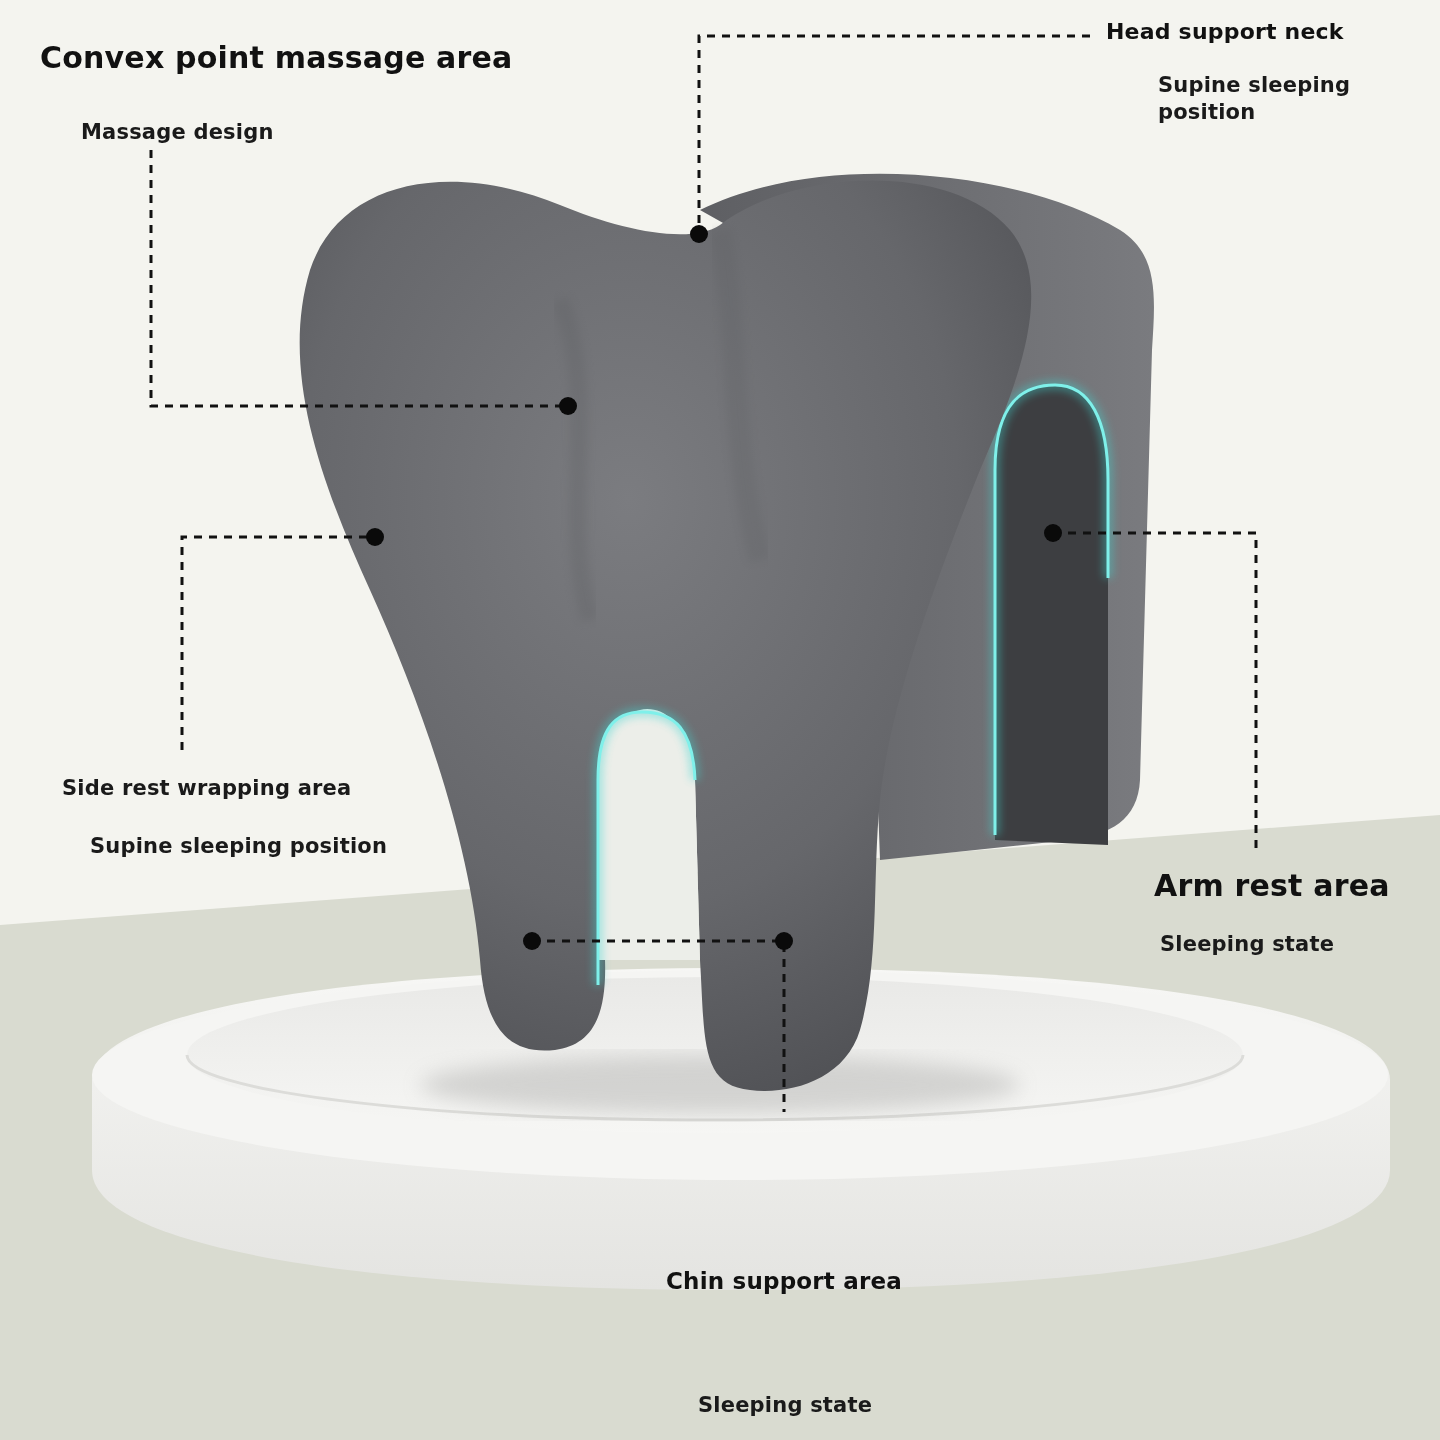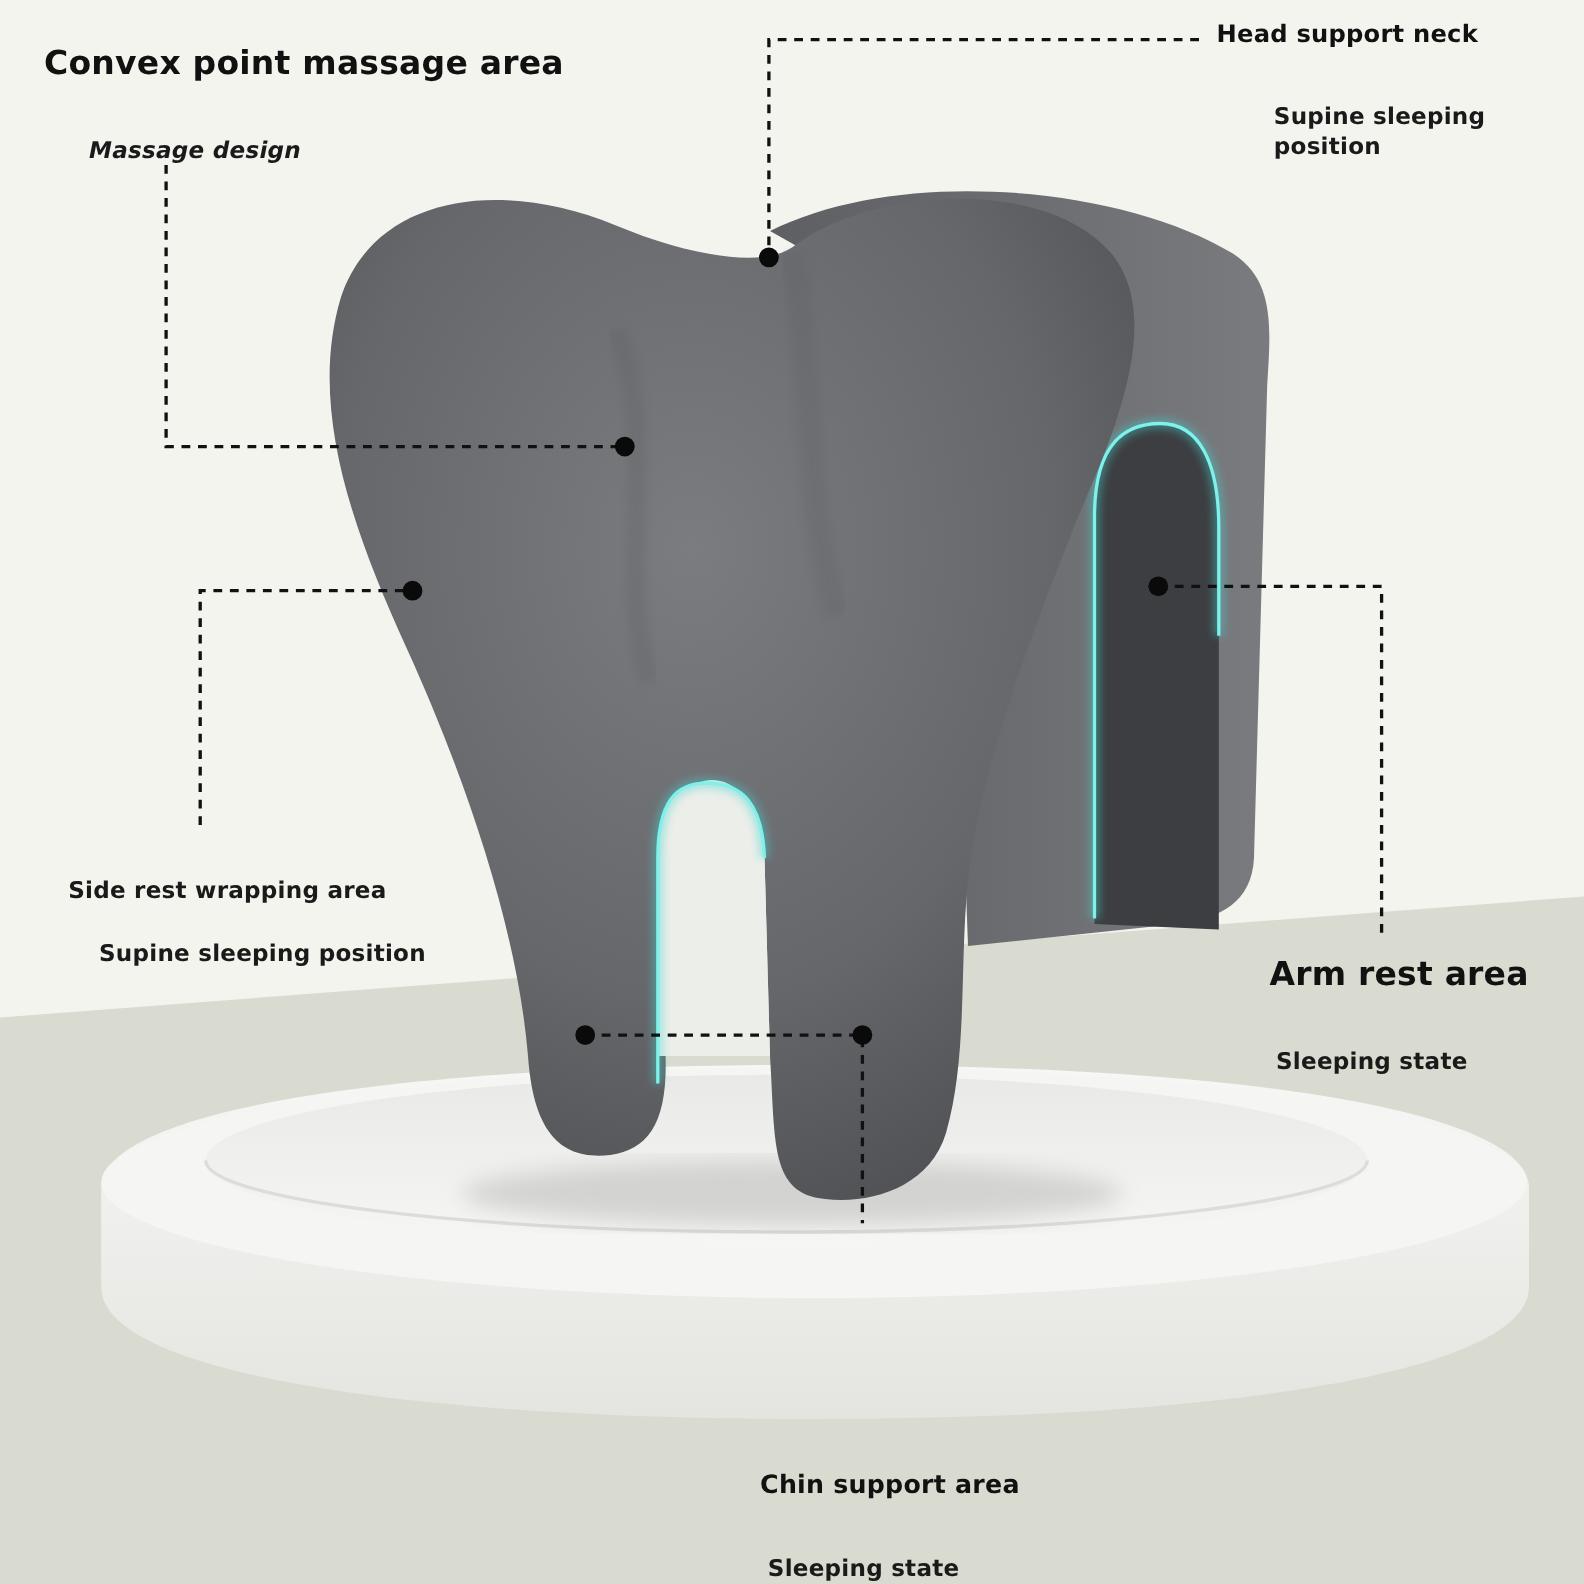--- a/index.html
+++ b/index.html
@@ -6,21 +6,21 @@
   body {
     width: 1440px; height: 1440px; position: relative; overflow: hidden;
     background: #f4f4ef;
     font-family: "DejaVu Sans", sans-serif;
     color: #111;
   }
   .scene { position: absolute; left: 0; top: 0; width: 1440px; height: 1440px; }
   .label { position: absolute; white-space: nowrap; letter-spacing: 0.2px; }
   .title-lg { font-size: 30px; font-weight: bold; }
   .title-md { font-size: 23px; font-weight: bold; }
-  .sub { font-size: 21px; font-weight: bold; color: #1a1a1a; margin-top: 21px; }
+  .sub { font-size: 21px; font-weight: bold; color: #1a1a1a; }
   .sub-wrap { white-space: normal; width: 210px; line-height: 27px; }
 </style>
 </head>
 <body>
 
 <div class="scene">
   <svg width="1440" height="1440" viewBox="0 0 1440 1440">
     <defs>
       <radialGradient id="pillowGrad" cx="0.45" cy="0.35" r="0.75">
         <stop offset="0" stop-color="#7b7c80"></stop>
@@ -91,26 +91,26 @@
       <circle cx="699" cy="234" r="9"></circle>
       <circle cx="375" cy="537" r="9"></circle>
       <circle cx="1053" cy="533" r="9"></circle>
       <circle cx="532" cy="941" r="9"></circle>
       <circle cx="784" cy="941" r="9"></circle>
     </g>
   </svg>
 
   
   <div class="label title-lg" style="left:40px; top:40px;">Convex point massage area</div>
-  <div class="label sub" style="left:81px; top:104px;font-style:italic;">Massage design</div>
+  <div class="label sub" style="left:81px; top:120px;">Massage design</div>
 
   <div class="label title-md" style="left:1106px; top:19px; font-size:22px;">Head support neck</div>
   <div class="label sub sub-wrap" style="left:1158px; top:72px;">Supine sleeping position</div>
 
   <div class="label sub" style="left:62px; top:776px;">Side rest wrapping area</div>
   <div class="label sub" style="left:90px; top:834px;">Supine sleeping position</div>
 
   <div class="label title-lg" style="left:1154px; top:868px;">Arm rest area</div>
   <div class="label sub" style="left:1160px; top:932px;">Sleeping state</div>
 
-  <div class="label title-md" style="left:666px; top:1337px;margin-left:25px;">Chin support area</div>
+  <div class="label title-md" style="left:666px; top:1268px;">Chin support area</div>
   <div class="label sub" style="left:698px; top:1393px;">Sleeping state</div>
 </div>
 
 </body></html>

